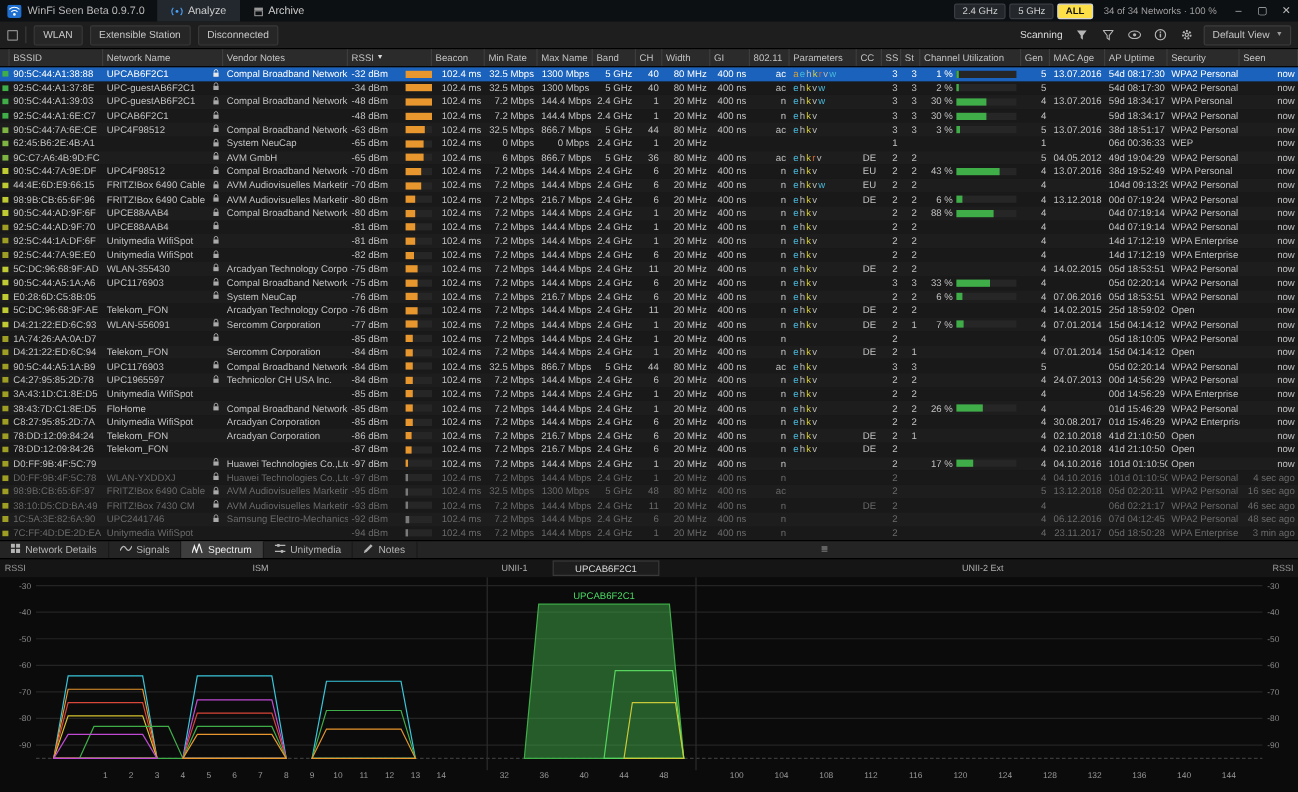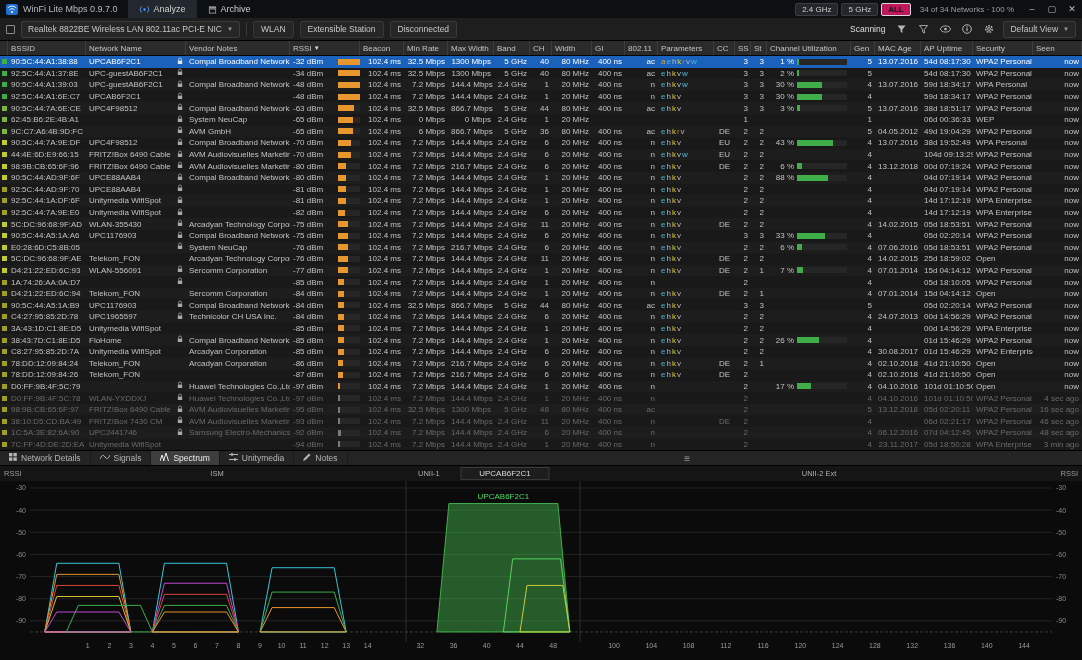--- a/index.html
+++ b/index.html
@@ -9,21 +9,21 @@
        font-family:"Liberation Sans",sans-serif;display:flex;flex-direction:column}
   
   .titlebar{height:18px;background:#0d1013;display:flex;align-items:center;font-size:9px;color:#b9b9b9;flex:0 0 auto}
   .applogo{width:14px;height:12px;margin:0 4px 0 5px;display:flex;align-items:center;justify-content:center}
   .apptitle{margin-right:10px;white-space:nowrap}
   .apptab{height:100%;display:flex;align-items:center;gap:4px;padding:0 11px;color:#cfcfcf;cursor:default}
   .apptab.active{background:#23282e}
   .apptab .ticon{display:flex;align-items:center}
   .tb-spacer{flex:1}
   .chip{height:13px;display:flex;align-items:center;padding:0 6px;margin-left:3px;background:#23262a;border:1px solid #3a3e44;border-radius:2px;font-size:8px;color:#cfcfcf}
-  .chip-active{background:#be185d;border-color:#d6d6d6;color:#111;font-weight:bold}
+  .chip-active{background:#fde047;border-color:#d6d6d6;color:#111;font-weight:bold}
   .netcount{margin:0 8px 0 9px;font-size:8px;color:#9f9f9f;white-space:nowrap}
   .winbtn{width:20px;height:100%;display:flex;align-items:center;justify-content:center;font-size:9px;color:#bbb}
   
   .toolbar{height:23px;background:#1e1e1e;border-bottom:1px solid #000;display:flex;align-items:center;gap:6px;padding:0 6px;font-size:8.5px;flex:0 0 auto}
   .sq-icon{width:9px;height:9px;border:1px solid #8a8a8a;border-radius:1px}
   .drop{display:flex;align-items:center;gap:5px;height:17px;padding:0 6px;background:#262626;border:1px solid #3c3c3c;border-radius:2px;white-space:nowrap}
   .caret{font-size:6px;color:#9a9a9a}
   .vsep{width:1px;height:14px;background:#3a3a3a}
   .flatbtn{height:17px;display:flex;align-items:center;padding:0 7px;background:#262626;border:1px solid #383838;border-radius:2px;color:#c9c9c9;white-space:nowrap}
   .t-spacer{flex:1}
@@ -76,21 +76,21 @@
 <body>
 
 <div class="titlebar">
   <span class="applogo">
     <svg width="12" height="11" viewBox="0 0 12 11">
         <rect x="0" y="0" width="12" height="11" rx="2" fill="#1f6fd0"></rect>
         <circle cx="6" cy="8" r="1.1" fill="#fff"></circle>
         <path d="M3.4 5.8a3.6 3.6 0 0 1 5.2 0M1.8 3.8a6 6 0 0 1 8.4 0" stroke="#fff" stroke-width="0.9" fill="none"></path>
       </svg>
   </span>
-  <span class="apptitle">WinFi Lite Mbps 0.9.7.0</span>
+  <span class="apptitle">WinFi Seen Beta 0.9.7.0</span>
   <div class="apptab active">
     <span class="ticon">
       <svg width="11" height="9" viewBox="0 0 12 10">
           <circle cx="6" cy="5" r="1.3" fill="#4aa3ff"></circle>
           <path d="M2.6 1.6a5.4 5.4 0 0 0 0 6.8M9.4 1.6a5.4 5.4 0 0 1 0 6.8" stroke="#4aa3ff" stroke-width="1" fill="none"></path>
         </svg>
     </span>
     <span>Analyze</span>
   </div>
   <div class="apptab">
@@ -107,24 +107,20 @@
   <div class="chip">5 GHz</div>
   <div class="chip chip-active">ALL</div>
   <span class="netcount">34 of 34 Networks · 100 %</span>
   <div class="winbtn">–</div>
   <div class="winbtn">▢</div>
   <div class="winbtn close">✕</div>
 </div>
 
 <div class="toolbar">
   <span class="sq-icon"></span>
-  <div class="drop">
-    <span>Realtek 8822BE Wireless LAN 802.11ac PCI-E NIC</span>
-    <span class="caret">▼</span>
-  </div>
   <span class="vsep"></span>
   <div class="flatbtn">WLAN</div>
   <div class="flatbtn">Extensible Station</div>
   <div class="flatbtn">Disconnected</div>
   <div class="t-spacer"></div>
   <span class="scanning">Scanning</span>
   <span class="icobtn">
     <svg width="9" height="9" viewBox="0 0 10 10">
         <path d="M0.5 0.5h9L6 5v4L4 7.5V5z" fill="#b5b5b5"></path>
       </svg>
@@ -176,21 +172,21 @@
       <span>RSSI</span>
       <span class="sort">▼</span>
     </div>
     <div class="hcell">
       <span>Beacon</span>
     </div>
     <div class="hcell">
       <span>Min Rate</span>
     </div>
     <div class="hcell">
-      <span>Max Width</span>
+      <span>Max Name</span>
     </div>
     <div class="hcell">
       <span>Band</span>
     </div>
     <div class="hcell">
       <span>CH</span>
     </div>
     <div class="hcell">
       <span>Width</span>
     </div>

